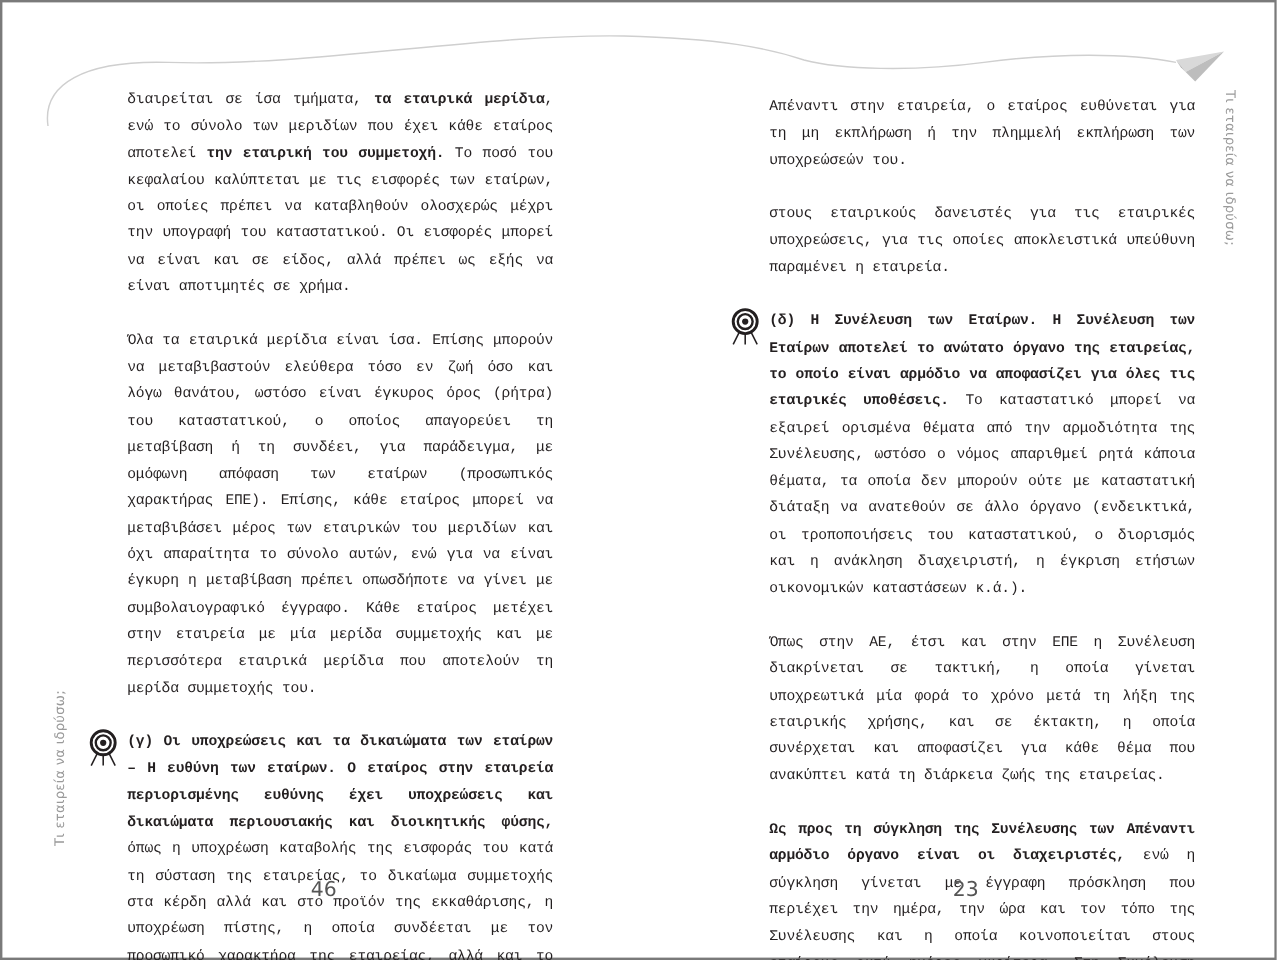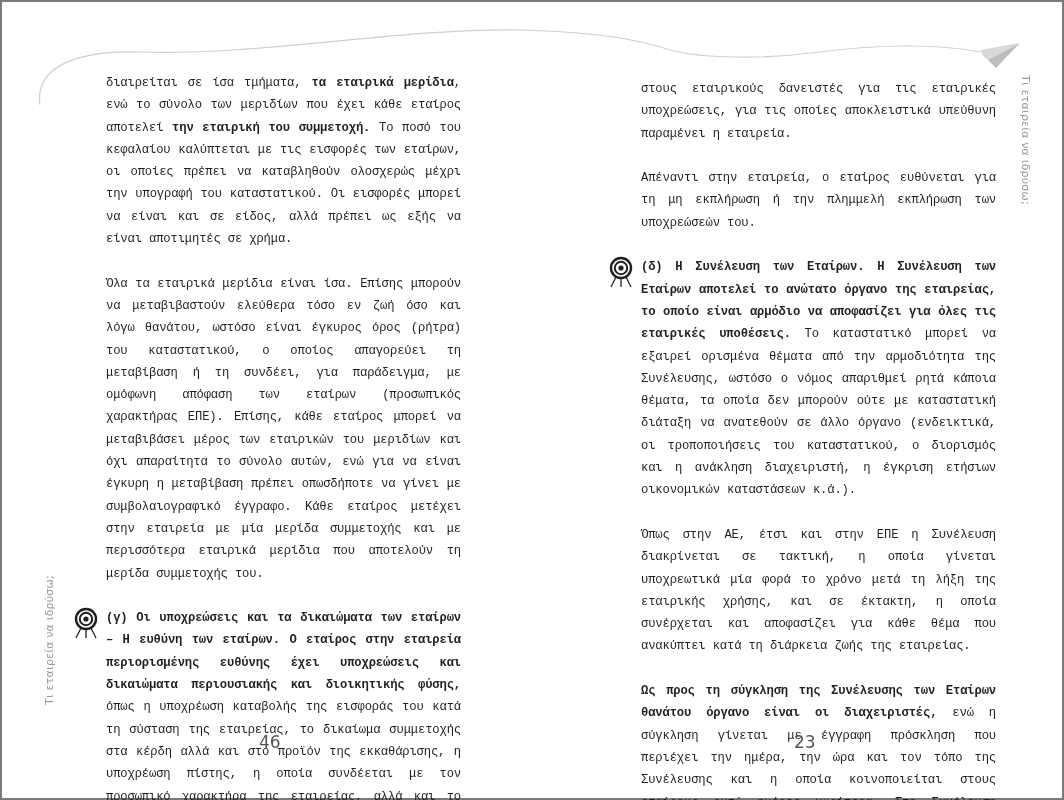--- a/index.html
+++ b/index.html
@@ -85,30 +85,30 @@
     <circle cx="16" cy="12" r="2.6" fill="#231f20"></circle>
     <line x1="11" y1="21" x2="6" y2="31" stroke="#231f20" stroke-width="1.3"></line>
     <line x1="16" y1="22" x2="16" y2="31" stroke="#231f20" stroke-width="1.3"></line>
     <line x1="21" y1="21" x2="26" y2="31" stroke="#231f20" stroke-width="1.3"></line>
   </svg>
 <b>(γ) Οι υποχρεώσεις και τα δικαιώματα των εταίρων – Η ευθύνη των εταίρων.</b><span> </span><b>Ο εταίρος στην εταιρεία περιορισμένης ευθύνης έχει υποχρεώσεις και δικαιώματα περιουσιακής και διοικητικής φύσης,</b><span> όπως η υποχρέωση καταβολής της εισφοράς του κατά τη σύσταση της εταιρείας, το δικαίωμα συμμετοχής στα κέρδη αλλά και στο προϊόν της εκκαθάρισης, η υποχρέωση πίστης, η οποία συνδέεται με τον προσωπικό χαρακτήρα της εταιρείας, αλλά και το δικαίωμα συμμετοχής στη διαχείριση και εκπροσώπηση της εταιρείας και το δικαίωμα ψήφου στις Συνελεύσεις των εταίρων.</span></p>
 
 </div>
 
 <div class="column col-right">
+  <p><span>Απέναντι στην εταιρεία, ο εταίρος ευθύνεται για τη μη εκπλήρωση ή την πλημμελή εκπλήρωση των υποχρεώσεών του.</span></p>
   <p><span>στους εταιρικούς δανειστές για τις εταιρικές υποχρεώσεις, για τις οποίες αποκλειστικά υπεύθυνη παραμένει η εταιρεία.</span></p>
-  <p><span>Απέναντι στην εταιρεία, ο εταίρος ευθύνεται για τη μη εκπλήρωση ή την πλημμελή εκπλήρωση των υποχρεώσεών του.</span></p>
   <p class="para-with-icon">
   <svg class="target-icon" viewBox="0 0 32 32">
     <circle cx="16" cy="12" r="10" fill="none" stroke="#231f20" stroke-width="2.4"></circle>
     <circle cx="16" cy="12" r="6.2" fill="none" stroke="#231f20" stroke-width="2"></circle>
     <circle cx="16" cy="12" r="2.6" fill="#231f20"></circle>
     <line x1="11" y1="21" x2="6" y2="31" stroke="#231f20" stroke-width="1.3"></line>
     <line x1="16" y1="22" x2="16" y2="31" stroke="#231f20" stroke-width="1.3"></line>
     <line x1="21" y1="21" x2="26" y2="31" stroke="#231f20" stroke-width="1.3"></line>
   </svg>
 <b>(δ) Η Συνέλευση των Εταίρων. Η Συνέλευση των Εταίρων αποτελεί το ανώτατο όργανο της εταιρείας, το οποίο είναι αρμόδιο να αποφασίζει για όλες τις εταιρικές υποθέσεις.</b><span> Το καταστατικό μπορεί να εξαιρεί ορισμένα θέματα από την αρμοδιότητα της Συνέλευσης, ωστόσο ο νόμος απαριθμεί ρητά κάποια θέματα, τα οποία δεν μπορούν ούτε με καταστατική διάταξη να ανατεθούν σε άλλο όργανο (ενδεικτικά, οι τροποποιήσεις του καταστατικού, ο διορισμός και η ανάκληση διαχειριστή, η έγκριση ετήσιων οικονομικών καταστάσεων κ.ά.).</span></p>
   <p><span>Όπως στην ΑΕ, έτσι και στην ΕΠΕ η Συνέλευση διακρίνεται σε τακτική, η οποία γίνεται υποχρεωτικά μία φορά το χρόνο μετά τη λήξη της εταιρικής χρήσης, και σε έκτακτη, η οποία συνέρχεται και αποφασίζει για κάθε θέμα που ανακύπτει κατά τη διάρκεια ζωής της εταιρείας.</span></p>
-  <p><b>Ως προς τη σύγκληση της Συνέλευσης των Εταίρων θανάτου όργανο είναι οι διαχειριστές,</b><span> ενώ η σύγκληση γίνεται με έγγραφη πρόσκληση που περιέχει την ημέρα, την ώρα και τον τόπο της Συνέλευσης και η οποία κοινοποιείται στους εταίρους οκτώ ημέρες νωρίτερα. Στη Συνέλευση έχουν δικαίω-</span></p>
+  <p><b>Ως προς τη σύγκληση της Συνέλευσης των Απέναντι αρμόδιο όργανο είναι οι διαχειριστές,</b><span> ενώ η σύγκληση γίνεται με έγγραφη πρόσκληση που περιέχει την ημέρα, την ώρα και τον τόπο της Συνέλευσης και η οποία κοινοποιείται στους εταίρους οκτώ ημέρες νωρίτερα. Στη Συνέλευση έχουν δικαίω-</span></p>
 </div>
 
 <div class="page-number pn-left">46</div>
 <div class="page-number pn-right">23</div>
 
 </body></html>

